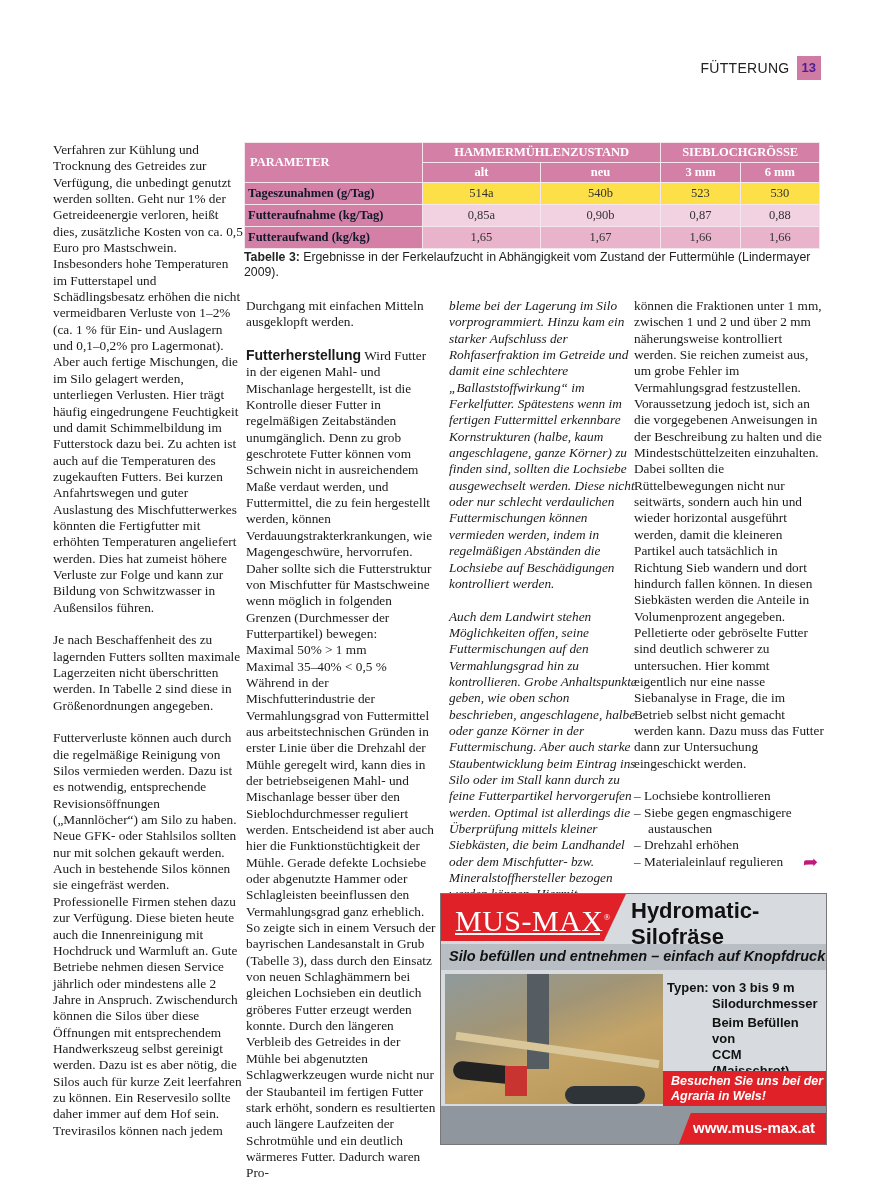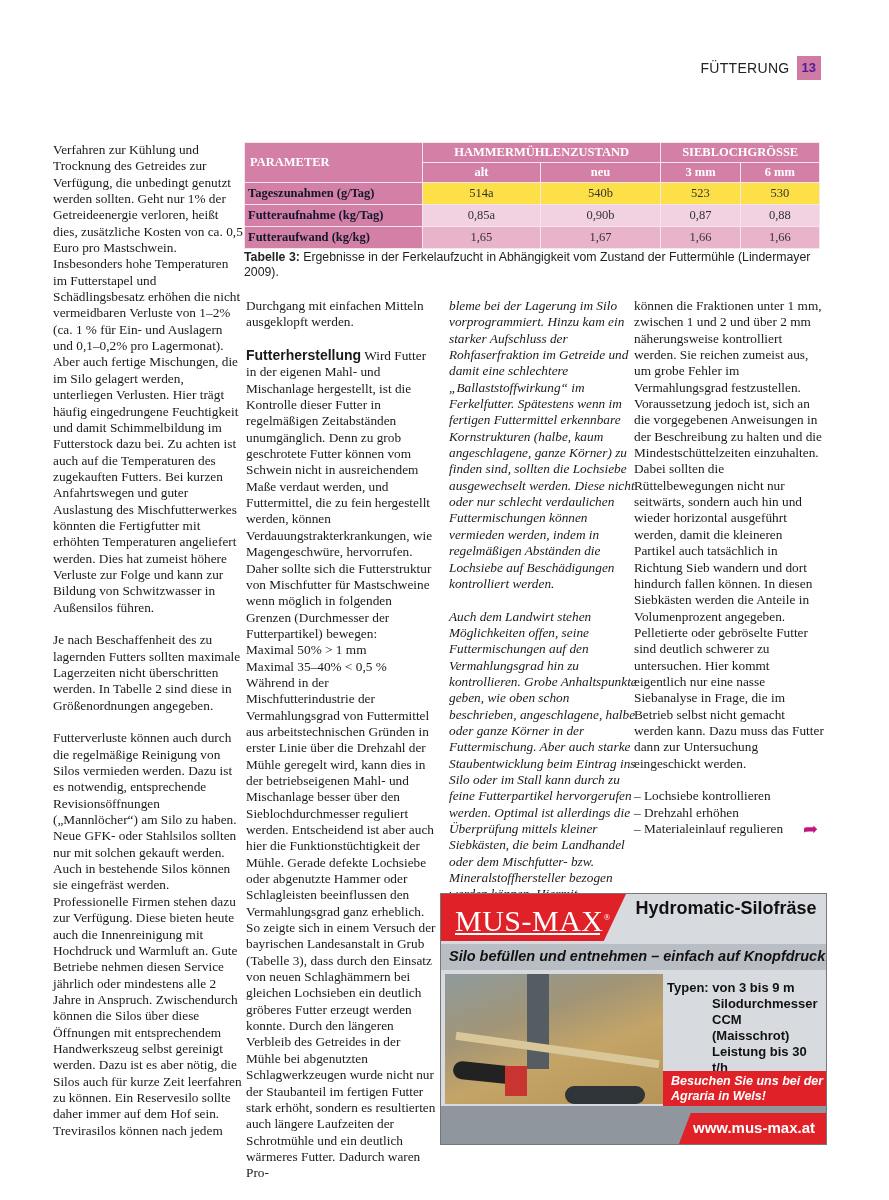--- a/index.html
+++ b/index.html
@@ -44,21 +44,21 @@
   .arrow { position:absolute; right:6px; bottom:0px; color:#c2187a; font-size:18px; line-height:16px; }
 
   
   .ad { position:absolute; left:440px; top:893px; width:385px; height:250px; background:#d7dbe0;
         border:1px solid #777; font-family:"Liberation Sans", "DejaVu Sans", sans-serif; overflow:hidden; }
   .ad .logo-band { position:absolute; left:0; top:0; width:185px; height:47px; background:#e02127;
                    clip-path:polygon(0 0, 100% 0, 88% 100%, 0 100%); }
   .ad .logo { position:absolute; left:14px; top:6px; color:#fff; font-family:"Liberation Serif", serif; font-size:30px;
               letter-spacing:0.5px; line-height:34px; }
   .ad .logo-line { position:absolute; left:14px; top:39px; width:145px; height:2px; background:#fff; }
-  .ad .prod1 { position:absolute; left:190px; top:4px; width:190px; text-align:center; font-weight:bold; font-size:18px; color:#111; }
+  .ad .prod1 { position:absolute; left:190px; top:4px; width:190px; font-weight:bold; font-size:22px; color:#111; }
   .ad .prod2 { position:absolute; left:190px; top:22px; width:190px; text-align:center; font-weight:bold; font-size:20px; color:#111; }
   .ad .slogan-bar { position:absolute; left:0; top:50px; width:385px; height:26px; background:#b9bec5; }
   .ad .slogan { position:absolute; left:8px; top:54px; font-weight:bold; font-style:italic; font-size:14.5px; color:#111; white-space:nowrap; }
   .ad .photo { position:absolute; left:4px; top:80px; width:218px; height:130px;
                background:linear-gradient(160deg,#8f9a9c 0%,#a29576 35%,#c4a467 60%,#b69458 100%); }
   .ad .photo .pipe { position:absolute; left:82px; top:0; width:22px; height:95px; background:#555d62; }
   .ad .photo .arm { position:absolute; left:10px; top:72px; width:205px; height:8px; background:#d9c79a; transform:rotate(8deg); }
   .ad .photo .roll1 { position:absolute; left:8px; top:90px; width:70px; height:18px; background:#222; border-radius:9px; transform:rotate(6deg); }
   .ad .photo .roll2 { position:absolute; left:120px; top:112px; width:80px; height:18px; background:#2e3438; border-radius:9px; }
   .ad .photo .motor { position:absolute; left:60px; top:92px; width:22px; height:30px; background:#c8342f; }
@@ -143,20 +143,21 @@
   <div class="gap"></div>
   <p>Auch dem Landwirt stehen Möglichkeiten offen, seine Futtermischungen auf den Vermahlungsgrad hin zu kontrollieren. Grobe Anhaltspunkte geben, wie oben schon beschrieben, angeschlagene, halbe oder ganze Körner in der Futtermischung. Aber auch starke Staubentwicklung beim Eintrag ins Silo oder im Stall kann durch zu feine Futterpartikel hervorgerufen werden. Optimal ist allerdings die Überprüfung mittels kleiner Siebkästen, die beim Landhandel oder dem Mischfutter- bzw. Mineralstoffhersteller bezogen werden können. Hiermit</p>
 </div>
 
 <div class="col" id="col4">
   <p>können die Fraktionen unter 1 mm, zwischen 1 und 2 und über 2 mm näherungsweise kontrolliert werden. Sie reichen zumeist aus, um grobe Fehler im Vermahlungsgrad festzustellen. Voraussetzung jedoch ist, sich an die vorgegebenen Anweisungen in der Beschreibung zu halten und die Mindestschüttelzeiten einzuhalten. Dabei sollten die Rüttelbewegungen nicht nur seitwärts, sondern auch hin und wieder horizontal ausgeführt werden, damit die kleineren Partikel auch tatsächlich in Richtung Sieb wandern und dort hindurch fallen können. In diesen Siebkästen werden die Anteile in Volumenprozent angegeben. Pelletierte oder gebröselte Futter sind deutlich schwerer zu untersuchen. Hier kommt eigentlich nur eine nasse Siebanalyse in Frage, die im Betrieb selbst nicht gemacht werden kann. Dazu muss das Futter dann zur Untersuchung eingeschickt werden.</p>
   <div class="gap"></div>
   <div style="position:relative;">
     <ul class="dash">
       <li>Lochsiebe kontrollieren</li>
+      <li>Siebe gegen engmaschigere austauschen</li>
       <li>Drehzahl erhöhen</li>
       <li>Materialeinlauf regulieren</li>
     </ul>
     <span class="arrow">➦</span>
   </div>
 </div>
 
 <div class="ad">
   <div class="logo-band"></div>
   <div class="logo"><span>MUS-MAX</span><sup style="font-size:9px;">®</sup></div>
@@ -167,20 +168,21 @@
   <div class="photo">
     <div class="pipe"></div>
       <div class="arm"></div>
       <div class="roll1"></div>
       <div class="roll2"></div>
       <div class="motor"></div>
   </div>
   <div class="specs">
     <div>Typen: von 3 bis 9 m</div>
     <div class="r">Silodurchmesser</div>
+    <div class="r" style="margin-top:3px;">Beim Befüllen von</div>
     <div class="r">CCM (Maisschrot)</div>
     <div class="r">Leistung bis 30 t/h</div>
   </div>
   <div class="visit">
     <div>Besuchen Sie uns bei der</div>
     <div>Agraria in Wels!</div>
   </div>
   <div class="footer"></div>
   <div class="url-band"></div>
   <div class="url">www.mus-max.at</div>

